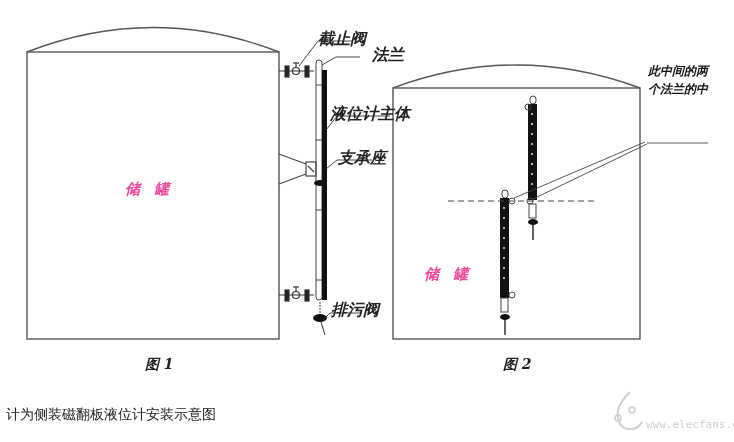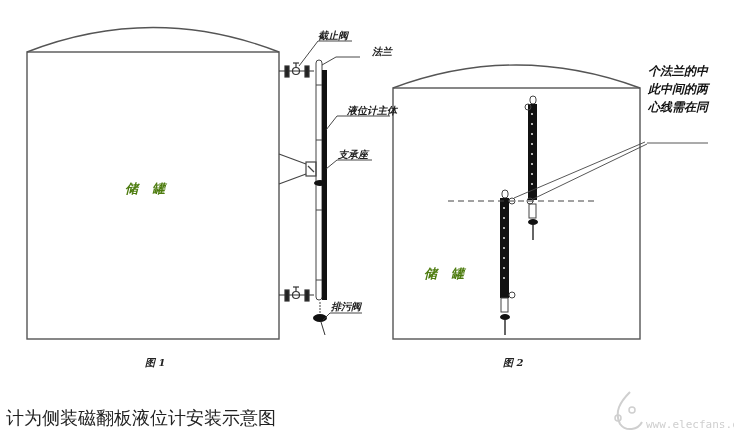--- a/index.html
+++ b/index.html
@@ -1,28 +1,28 @@
 <!DOCTYPE html>
 <html><head>
   <meta charset="utf-8">
   <style>
     html, body { margin: 0; padding: 0; background: #ffffff; }
     body { width: 734px; height: 442px; position: relative; overflow: hidden;
            font-family: "DejaVu Sans", sans-serif; }
     #canvas { position: absolute; left: 0; top: 0; }
     .lbl { position: absolute; font-family: Liberation Mono, monospace; font-style: italic;
-           font-weight: bold; color: #222; font-size: 10px; white-space: nowrap; }
+           font-weight: bold; color: #222; font-size: 16px; white-space: nowrap; }
     .tanklbl { position: absolute; font-family: "DejaVu Serif", serif; font-style: italic; font-weight: bold;
-               color: #4d7c0f; font-size: 13px; letter-spacing: 14px; white-space: nowrap; }
+               color: #ec4899; font-size: 15px; letter-spacing: 14px; white-space: nowrap; }
     .figcap { position: absolute; font-family: "DejaVu Serif", serif; font-style: italic; font-weight: bold;
-              font-size: 10px; color: #222; }
+              font-size: 14px; color: #222; }
     .note { position: absolute; font-family: "DejaVu Sans", sans-serif; font-style: italic; font-weight: bold;
             font-size: 12px; line-height: 18px; color: #111; width: 80px; }
     .caption { position: absolute; left: 6px; top: 406px; font-family: "DejaVu Sans", sans-serif;
-               font-size: 18px; color: #222; }
+               font-size: 14px; color: #222; }
     .wm { position: absolute; right: 14px; top: 388px; width: 110px; height: 48px; color: #c8c8c8; }
     .wm .t1 { position: absolute; left: 38px; top: 6px; font-size: 17px; font-style: italic; font-family: "DejaVu Serif", serif; color: #cfcfcf; }
     .wm .t2 { position: absolute; left: 36px; top: 30px; font-size: 11px; font-family: "DejaVu Sans Mono", monospace; color: #cfcfcf; }
   </style>
 </head>
 <body>
 
 <svg id="canvas" width="734" height="442" viewBox="0 0 734 442">
 
   <g fill="none" stroke="#555" stroke-width="1.4">
@@ -131,30 +131,29 @@
   <g stroke="#444" stroke-width="0.9" fill="none">
     <line x1="514" y1="198" x2="645" y2="142"></line>
     <line x1="533" y1="199" x2="647" y2="144"></line>
     <line x1="647" y1="143" x2="708" y2="143"></line>
   </g>
 </svg>
 
 <div class="tanklbl" style="left:125px; top:180px;">储罐</div>
 <div class="lbl" style="left:318px; top:29px;">截止阀</div>
 <div class="lbl" style="left:338px; top:45px;margin-left:34px;">法兰</div>
-<div class="lbl" style="left:330px; top:104px;margin-left:17px;">液位计主体</div>
+<div class="lbl" style="left:330px; top:104px;">液位计主体</div>
 <div class="lbl" style="left:338px; top:148px;">支承座</div>
 <div class="lbl" style="left:331px; top:300px;text-align:center;">排污阀</div>
 <div class="figcap" style="left:145px; top:356px;">图 1</div>
 
 <div class="tanklbl" style="left:424px; top:265px;">储罐</div>
 <div class="note" style="left:648px; top:62px;">
+  <div>此中间的两</div>
   <div>个法兰的中</div>
-  <div>此中间的两</div>
-  <div>心线需在同</div>
 </div>
 <div class="figcap" style="left:503px; top:356px;">图 2</div>
 
 <div class="caption">计为侧装磁翻板液位计安装示意图</div>
 
 <div class="wm">
   <svg width="36" height="46" viewBox="0 0 36 46" style="position:absolute;left:0;top:0;">
     <path d="M20 4 C10 14 4 24 10 36 C16 44 28 42 32 34" fill="none" stroke="#cfcfcf" stroke-width="2"></path>
     <circle cx="8" cy="30" r="3" fill="none" stroke="#cfcfcf" stroke-width="1.5"></circle>
     <circle cx="22" cy="22" r="3" fill="none" stroke="#cfcfcf" stroke-width="1.5"></circle>

